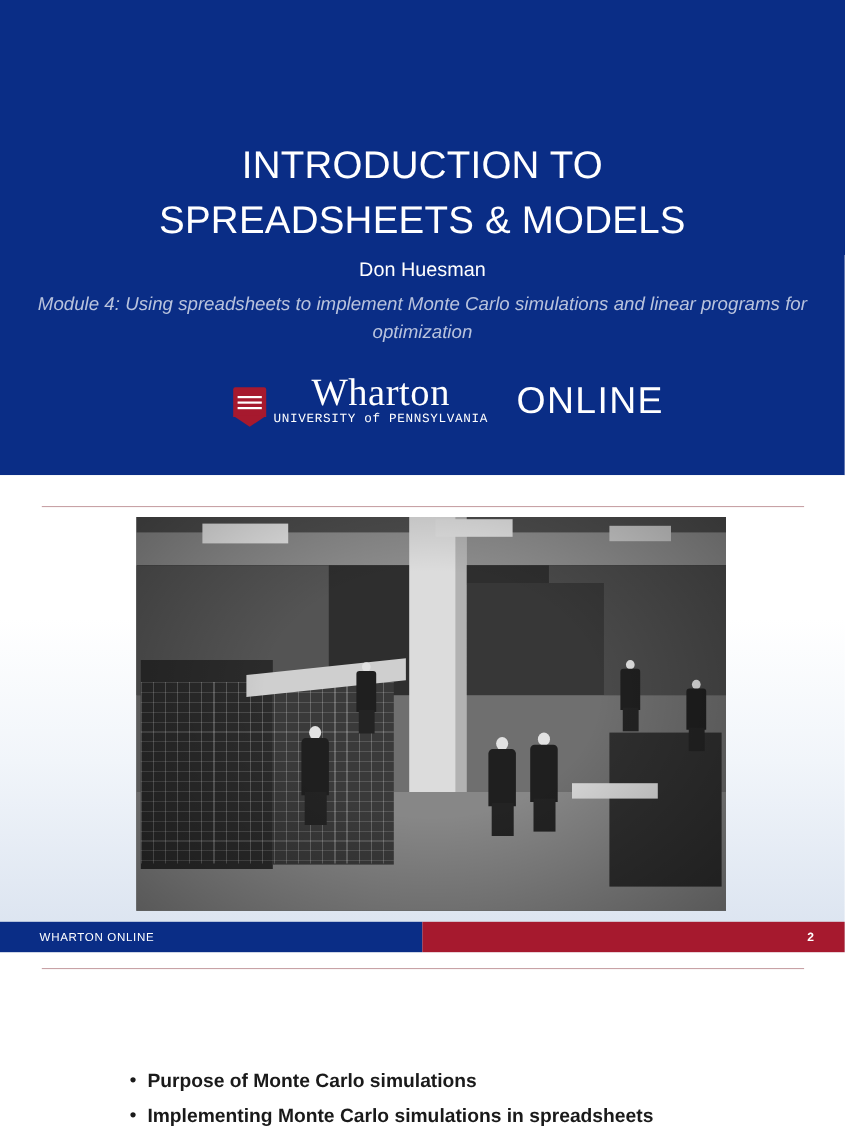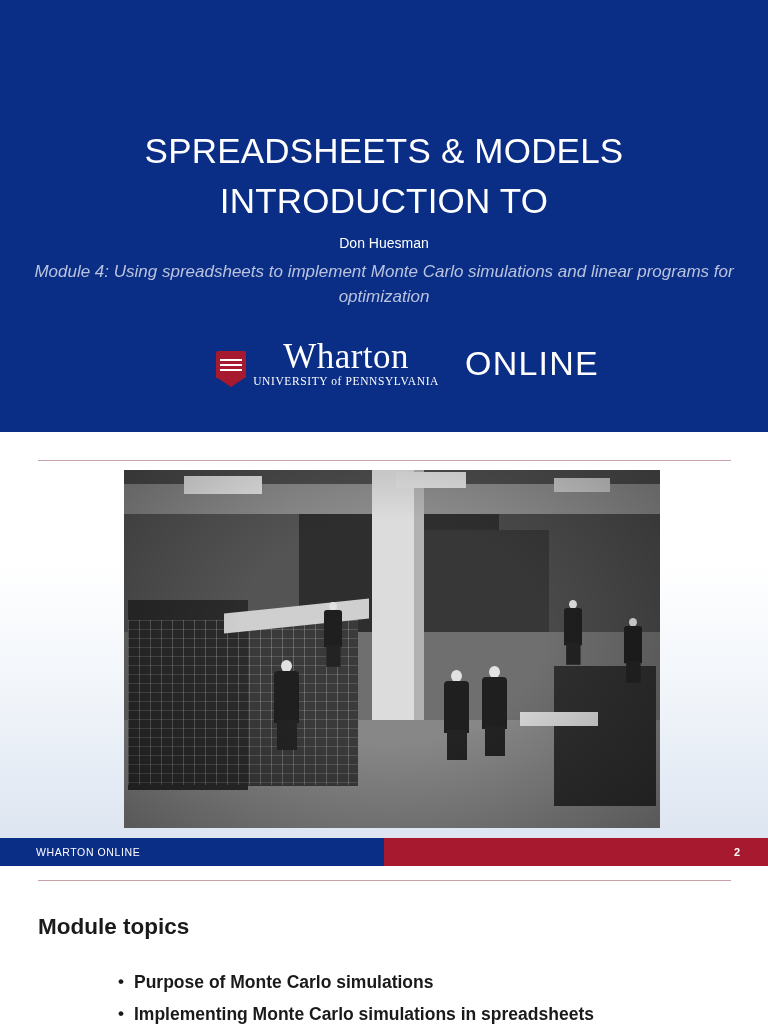--- a/index.html
+++ b/index.html
@@ -40,21 +40,21 @@
   .title-line {
     color: #ffffff;
     font-size: 35px;
     line-height: 50px;
     letter-spacing: 0.2px;
     font-weight: 400;
   }
   .presenter {
     margin-top: 9px;
     color: #ffffff;
-    font-size: 14px;
+    font-size: 18px;
     font-weight: 400;
   }
   .subtitle {
     margin-top: 8px;
     color: #b9c3dd;
     font-size: 17px;
     font-style: italic;
     line-height: 25px;
     padding: 0 16px;
   }
@@ -105,21 +105,21 @@
   .shield .s3 { top: 18px; }
   .wharton-word {
     color: #ffffff;
     font-family: "Liberation Serif", serif;
     font-size: 35px;
     line-height: 34px;
     letter-spacing: 0.5px;
   }
   .penn-word {
     color: #ffffff;
-    font-family: Liberation Serif, serif;
+    font-family: Liberation Mono, monospace;
     font-size: 11.5px;
     letter-spacing: 0.6px;
     margin-top: 1px;
   }
   .online-word {
     color: #ffffff;
     font-size: 34px;
     letter-spacing: 1.2px;
     margin-left: 26px;
     font-weight: 300;
@@ -273,22 +273,22 @@
   }
 </style>
 </head>
 <body>
 
 <div class="slide-1">
 
   <div class="slide1-banner">
 
     <div class="title-block">
+      <div class="title-line">INTRODUCTION TO</div>
       <div class="title-line">SPREADSHEETS &amp; MODELS</div>
-      <div class="title-line">INTRODUCTION TO</div>
       <div class="presenter">Don Huesman</div>
       <div class="subtitle">Module 4: Using spreadsheets to implement Monte Carlo simulations and linear programs for optimization</div>
     </div>
 
     <div class="logo-lockup">
       <div class="logo-row">
         <div class="shield">
           <div class="shield-body"></div>
           <div class="stripe s1"></div>
           <div class="stripe s2"></div>
@@ -365,21 +365,20 @@
   </div>
 
   <div class="footer-bar">
     <div class="footer-left">WHARTON ONLINE</div>
     <div class="footer-right">2</div>
   </div>
 </div>
 
 <div class="slide-2">
   <div class="hr-top2"></div>
-  <div class="slide2-title">Module topics</div>
   <div class="bullets">
     <div class="bullet">
       <span class="dot">•</span>
       <span>Purpose of Monte Carlo simulations</span>
     </div>
     <div class="bullet">
       <span class="dot">•</span>
       <span>Implementing Monte Carlo simulations in spreadsheets</span>
     </div>
   </div>

